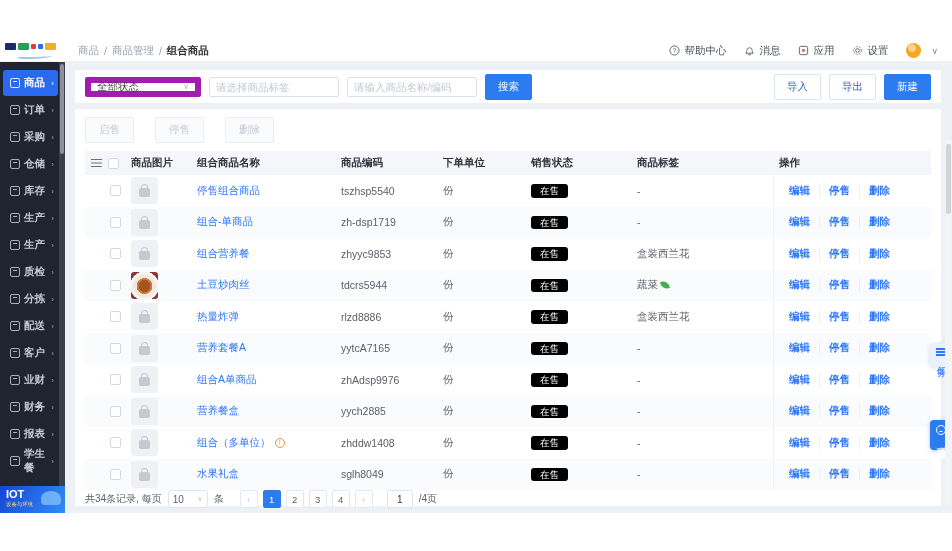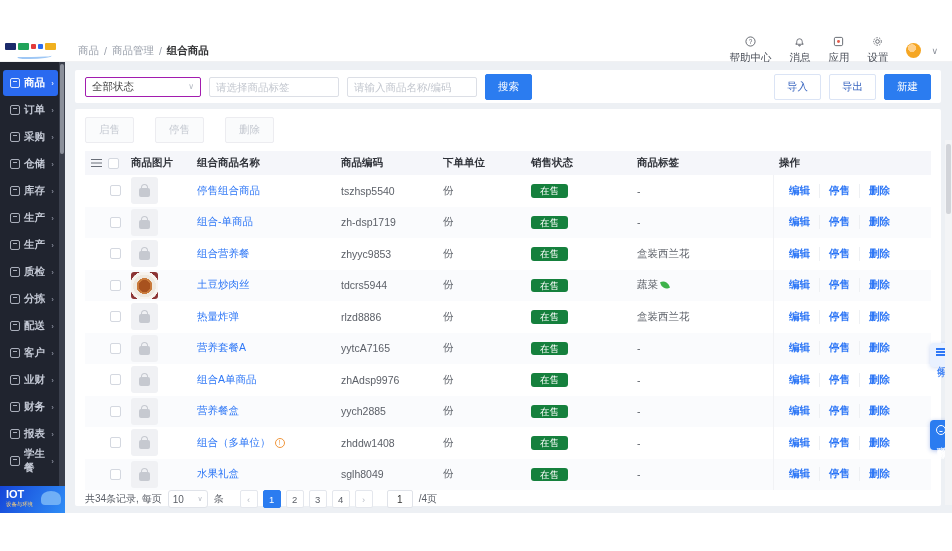--- a/index.html
+++ b/index.html
@@ -10,21 +10,21 @@
   .logo-zone { width:65px; height:22px; position:relative; }
   .logo-blocks { position:absolute; top:3px; left:5px; display:flex; gap:2px; align-items:center; }
   .logo-blocks i { display:block; border-radius:1px; }
   .lb1{width:11px;height:7px;background:#1b2a6b;} .lb2{width:11px;height:7px;background:#21a35a;}
   .lb3{width:5px;height:5px;background:#e23b3b;} .lb4{width:5px;height:5px;background:#2b6cf0;}
   .lb5{width:11px;height:7px;background:#f0b01f;} 
   .logo-swoosh { position:absolute; top:13px; left:18px; width:34px; height:6px; border-bottom:2px solid #9ec7f5; border-radius:0 0 60% 30%; transform:skewX(-30deg); }
   .breadcrumb { display:flex; align-items:center; gap:5px; padding-left:13px; font-size:10.5px; color:#9aa0ab; }
   .breadcrumb .crumb-last { color:#303133; font-weight:bold; }
   .topbar-right { margin-left:auto; display:flex; align-items:center; gap:18px; padding-right:14px; font-size:10.5px; color:#4a4f59; }
-  .top-item { display:flex; align-items:center; gap:4px; cursor:pointer;flex-direction:column; }
+  .top-item { display:flex; align-items:center; gap:4px; cursor:pointer; }
   .top-item svg { display:block; }
   .user-chip { display:flex; align-items:center; gap:5px; }
   .avatar { width:15px; height:15px; border-radius:50%; background:radial-gradient(circle at 40% 35%, #ffd08a 0 30%, #f5a623 31%); }
   .redact { width:40px; height:8px; background:#cfcfcf; border-radius:2px; filter:blur(1.5px); }
   .redact.small { width:26px; height:6px; margin-top:2px; }
   .chev { color:#8a8f99; font-size:9px; }
 
   
   .sidebar { position:absolute; top:62px; left:0; width:65px; bottom:38px; background:#20242f; display:flex; flex-direction:column; }
   .side-scroll { position:absolute; top:0; right:0; width:6px; bottom:27px; background:#3a3f4c; }
@@ -38,21 +38,21 @@
   .side-item.active .s-arrow { color:#cfe0ff; }
   .iot-footer { height:27px; background:linear-gradient(120deg,#1545d8,#2f8df6); position:relative; padding:3px 0 0 6px; overflow:hidden; }
   .iot-title { color:#fff; font-size:11px; font-weight:bold; line-height:11px; }
   .iot-sub { color:#ffd37a; font-size:6px; transform:scale(.9); transform-origin:left; }
   .iot-cloud { position:absolute; right:4px; top:5px; width:20px; height:14px; background:#7db9f7; border-radius:50% 50% 4px 4px; opacity:.85; }
 
   
   .main { position:absolute; top:62px; left:65px; right:0; bottom:38px; background:#edf0f4; padding:8px 11px 6px 10px; }
   .card { background:#fff; border-radius:2px; }
   .filter-card { height:33px; display:flex; align-items:center; gap:8px; padding:0 10px; }
-  .select-box { width:116px; height:20px; border:1px solid #a21caf; border-radius:2px; display:flex; align-items:center; font-size:10.5px; color:#444; padding:0 6px; background:#fff; cursor:pointer; }
+  .select-box { width:116px; height:20px; border:6px solid #a21caf; border-radius:2px; display:flex; align-items:center; font-size:10.5px; color:#444; padding:0 6px; background:#fff; cursor:pointer; }
   .select-box .sel-chev { margin-left:auto; color:#b4b9c2; font-size:8px; }
   .f-input { width:130px; height:20px; border:1px solid #dcdfe6; border-radius:2px; font-size:10.5px; padding:0 6px; color:#333; outline:none; }
   .f-input::placeholder { color:#c3c7cf; }
   .btn { height:26px; border-radius:2px; font-size:10.5px; padding:0 12px; cursor:pointer; border:1px solid transparent; }
   .btn-primary { background:#2b7cf0; color:#fff; border-color:#2b7cf0; }
   .btn-plain { background:#fff; color:#3a66c0; border-color:#dbe4f5; }
   .filter-right { margin-left:auto; display:flex; gap:8px; }
 
   .table-card { margin-top:6px; padding:8px 10px 4px; display:flex; flex-direction:column; height:397px; }
   .batch-row { display:flex; gap:21px; margin-bottom:8px; }
@@ -75,21 +75,21 @@
   .filter-ico { width:11px; height:9px; position:relative; flex:none; }
   .filter-ico::before { content:""; position:absolute; inset:0 0 auto 0; height:1.5px; background:#6a6f79; box-shadow:0 3.5px 0 #6a6f79, 0 7px 0 #6a6f79; }
   .checkbox { width:11px; height:11px; border:1px solid #d4d8e0; border-radius:2px; background:#fff; cursor:pointer; flex:none; }
   .tr .checkbox { margin-left:19px; }
   .thumb { width:27px; height:27px; border-radius:3px; background:#f0f1f4; display:flex; align-items:center; justify-content:center; }
   .bag { width:11px; height:9px; background:#c6c9d0; border-radius:2px; position:relative; margin-top:4px; }
   .bag::before { content:""; position:absolute; top:-4px; left:2px; width:5px; height:5px; border:1.5px solid #c6c9d0; border-bottom:none; border-radius:4px 4px 0 0; }
   .thumb.food { background:radial-gradient(circle at 50% 52%, #a8521e 0 30%, #c97a3a 31% 40%, #efe9df 41% 58%, #f7f4ef 59% 74%, #8c3434 75%); }
   .link { color:#2e77f6; cursor:pointer; text-decoration:none; }
   .warn-ico { width:10px; height:10px; border:1px solid #f0963c; border-radius:50%; color:#f0963c; font-size:7px; display:none; align-items:center; justify-content:center; margin-left:4px; flex:none; }
-  .badge { background:#15803d; color:#fff; font-size:9.5px; padding:2px 9px; border-radius:3px; line-height:1; }
+  .badge { background:#000000; color:#fff; font-size:9.5px; padding:2px 9px; border-radius:3px; line-height:1; }
   .leaf { width:8px; height:8px; background:#3db24a; border-radius:0 80% 0 80%; transform:rotate(-15deg); display:none; }
   .act-link { color:#2e77f6; cursor:pointer; padding:0 9px; position:relative;font-weight:bold; }
   .act-link + .act-link { border-left:1px solid #eef0f3; }
 
   .pagination { display:flex; align-items:center; justify-content:flex-start; gap:6px; height:34px; font-size:10px; color:#5c6068; padding-right:24px; }
   .psel { width:40px; height:18px; border:1px solid #e0e3e9; border-radius:3px; display:flex; align-items:center; padding:0 4px; gap:3px; background:#fff; cursor:pointer; }
   .psel .sel-chev { margin-left:auto; color:#b4b9c2; font-size:7px; }
   .pbtn { min-width:18px; height:18px; border:1px solid #e4e7ed; background:#fff; border-radius:2px; display:flex; align-items:center; justify-content:center; font-size:9.5px; color:#5c6068; cursor:pointer; }
   .pbtn.active { background:#2b7cf0; border-color:#2b7cf0; color:#fff; }
   .pbtn.nav { color:#b8bdc6; }

